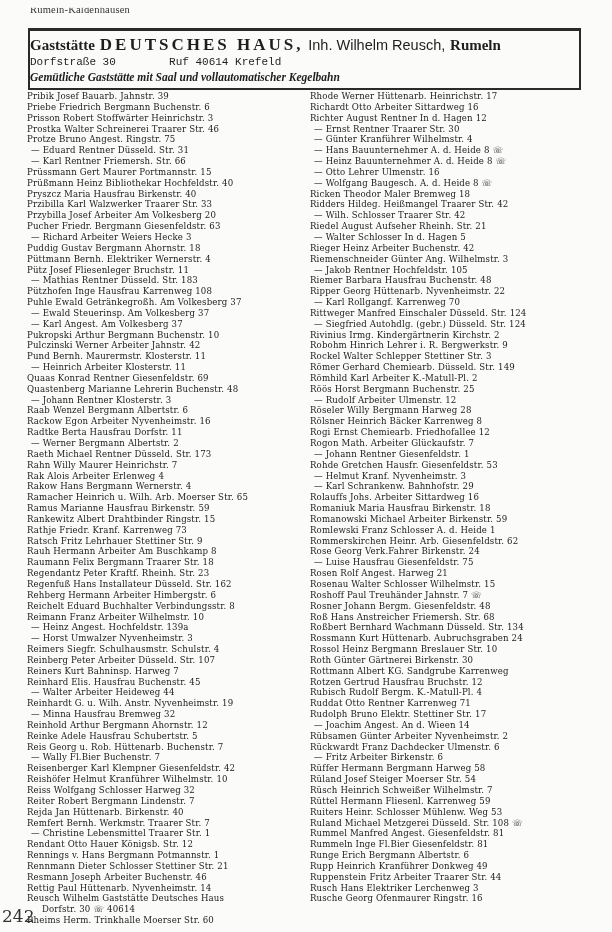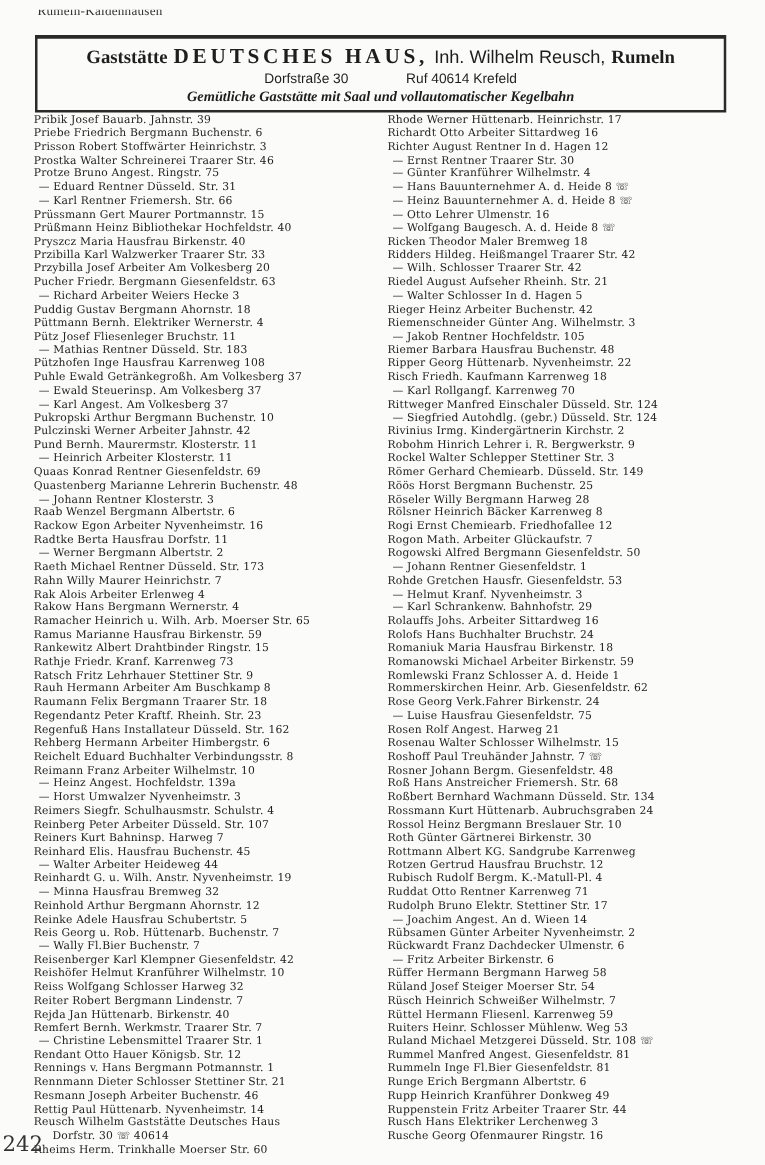--- a/index.html
+++ b/index.html
@@ -12,28 +12,28 @@
     }
     .running-head {
       position: absolute; left: 30px; top: 4px;
       font-family: "Liberation Serif", serif;
       font-size: 10.5px; letter-spacing: 0.2px; color: #333;
       clip-path: inset(35% 0 0 0);
     }
     .ad-box {
       position: absolute; left: 28px; top: 28px; width: 553px; height: 62px;
       border: 2px solid #2a2a2a; border-top-width: 3px;
-      box-sizing: border-box; text-align: center;
+      box-sizing: border-box; 
     }
     .ad-line1 { margin-top: 4px; font-size: 15px; line-height: 19px; white-space: nowrap; }
     .ad-line1 .n1 { font-family: "Liberation Serif", serif; font-weight: bold; font-size: 15px; }
     .ad-line1 .n2 { font-family: "Liberation Serif", serif; font-weight: bold; font-size: 17px; letter-spacing: 3px; }
     .ad-line1 .n3 { font-family: "Liberation Sans", sans-serif; font-size: 14.5px; }
     .ad-line1 .n4 { font-family: "Liberation Serif", serif; font-weight: bold; font-size: 15px; }
-    .ad-line2 { font-family: Liberation Sans, sans-serif; font-size: 11px; line-height: 14px; white-space: nowrap; margin-left: 16px; }
+    .ad-line2 { font-family: Liberation Mono, monospace; font-size: 11px; line-height: 14px; white-space: nowrap; }
     .ad-line2 .sep { display: inline-block; width: 40px; }
     .ad-line3 { font-family: "Liberation Serif", serif; font-style: italic; font-weight: bold; font-size: 11.5px; line-height: 16px; white-space: nowrap; }
     .col {
       position: absolute; top: 91px;
       font-family: "DejaVu Serif", serif;
       font-size: 8.6px; line-height: 10.85px;
       letter-spacing: 0.15px; color: #222;
     }
     .col.left { left: 27px; width: 275px; }
     .col.right { left: 310px; width: 290px; }
@@ -157,40 +157,39 @@
     <div class="entry">Ricken Theodor Maler Bremweg 18</div>
     <div class="entry">Ridders Hildeg. Heißmangel Traarer Str. 42</div>
     <div class="entry sub">— Wilh. Schlosser Traarer Str. 42</div>
     <div class="entry">Riedel August Aufseher Rheinh. Str. 21</div>
     <div class="entry sub">— Walter Schlosser In d. Hagen 5</div>
     <div class="entry">Rieger Heinz Arbeiter Buchenstr. 42</div>
     <div class="entry">Riemenschneider Günter Ang. Wilhelmstr. 3</div>
     <div class="entry sub">— Jakob Rentner Hochfeldstr. 105</div>
     <div class="entry">Riemer Barbara Hausfrau Buchenstr. 48</div>
     <div class="entry">Ripper Georg Hüttenarb. Nyvenheimstr. 22</div>
-    <div class="entry">Risch Friedh. Kaufmann Karrenweg 18</div>
     <div class="entry sub">— Karl Rollgangf. Karrenweg 70</div>
     <div class="entry">Rittweger Manfred Einschaler Düsseld. Str. 124</div>
     <div class="entry sub">— Siegfried Autohdlg. (gebr.) Düsseld. Str. 124</div>
     <div class="entry">Rivinius Irmg. Kindergärtnerin Kirchstr. 2</div>
     <div class="entry">Robohm Hinrich Lehrer i. R. Bergwerkstr. 9</div>
     <div class="entry">Rockel Walter Schlepper Stettiner Str. 3</div>
     <div class="entry">Römer Gerhard Chemiearb. Düsseld. Str. 149</div>
+    <div class="entry">Römhild Karl Arbeiter K.-Matull-Pl. 2</div>
     <div class="entry">Röös Horst Bergmann Buchenstr. 25</div>
+    <div class="entry sub">— Rudolf Arbeiter Ulmenstr. 12</div>
     <div class="entry">Röseler Willy Bergmann Harweg 28</div>
     <div class="entry">Rölsner Heinrich Bäcker Karrenweg 8</div>
     <div class="entry">Rogi Ernst Chemiearb. Friedhofallee 12</div>
     <div class="entry">Rogon Math. Arbeiter Glückaufstr. 7</div>
-    <div class="entry">Rogowski Alfred Bergmann Giesenfeldstr. 50</div>
     <div class="entry sub">— Johann Rentner Giesenfeldstr. 1</div>
     <div class="entry">Rohde Gretchen Hausfr. Giesenfeldstr. 53</div>
     <div class="entry sub">— Helmut Kranf. Nyvenheimstr. 3</div>
     <div class="entry sub">— Karl Schrankenw. Bahnhofstr. 29</div>
     <div class="entry">Rolauffs Johs. Arbeiter Sittardweg 16</div>
-    <div class="entry">Rolofs Hans Buchhalter Bruchstr. 24</div>
     <div class="entry">Romaniuk Maria Hausfrau Birkenstr. 18</div>
     <div class="entry">Romanowski Michael Arbeiter Birkenstr. 59</div>
     <div class="entry">Romlewski Franz Schlosser A. d. Heide 1</div>
     <div class="entry">Rommerskirchen Heinr. Arb. Giesenfeldstr. 62</div>
     <div class="entry">Rose Georg Verk.Fahrer Birkenstr. 24</div>
     <div class="entry sub">— Luise Hausfrau Giesenfeldstr. 75</div>
     <div class="entry">Rosen Rolf Angest. Harweg 21</div>
     <div class="entry">Rosenau Walter Schlosser Wilhelmstr. 15</div>
     <div class="entry">Roshoff Paul Treuhänder Jahnstr. 7 ☏</div>
     <div class="entry">Rosner Johann Bergm. Giesenfeldstr. 48</div>

